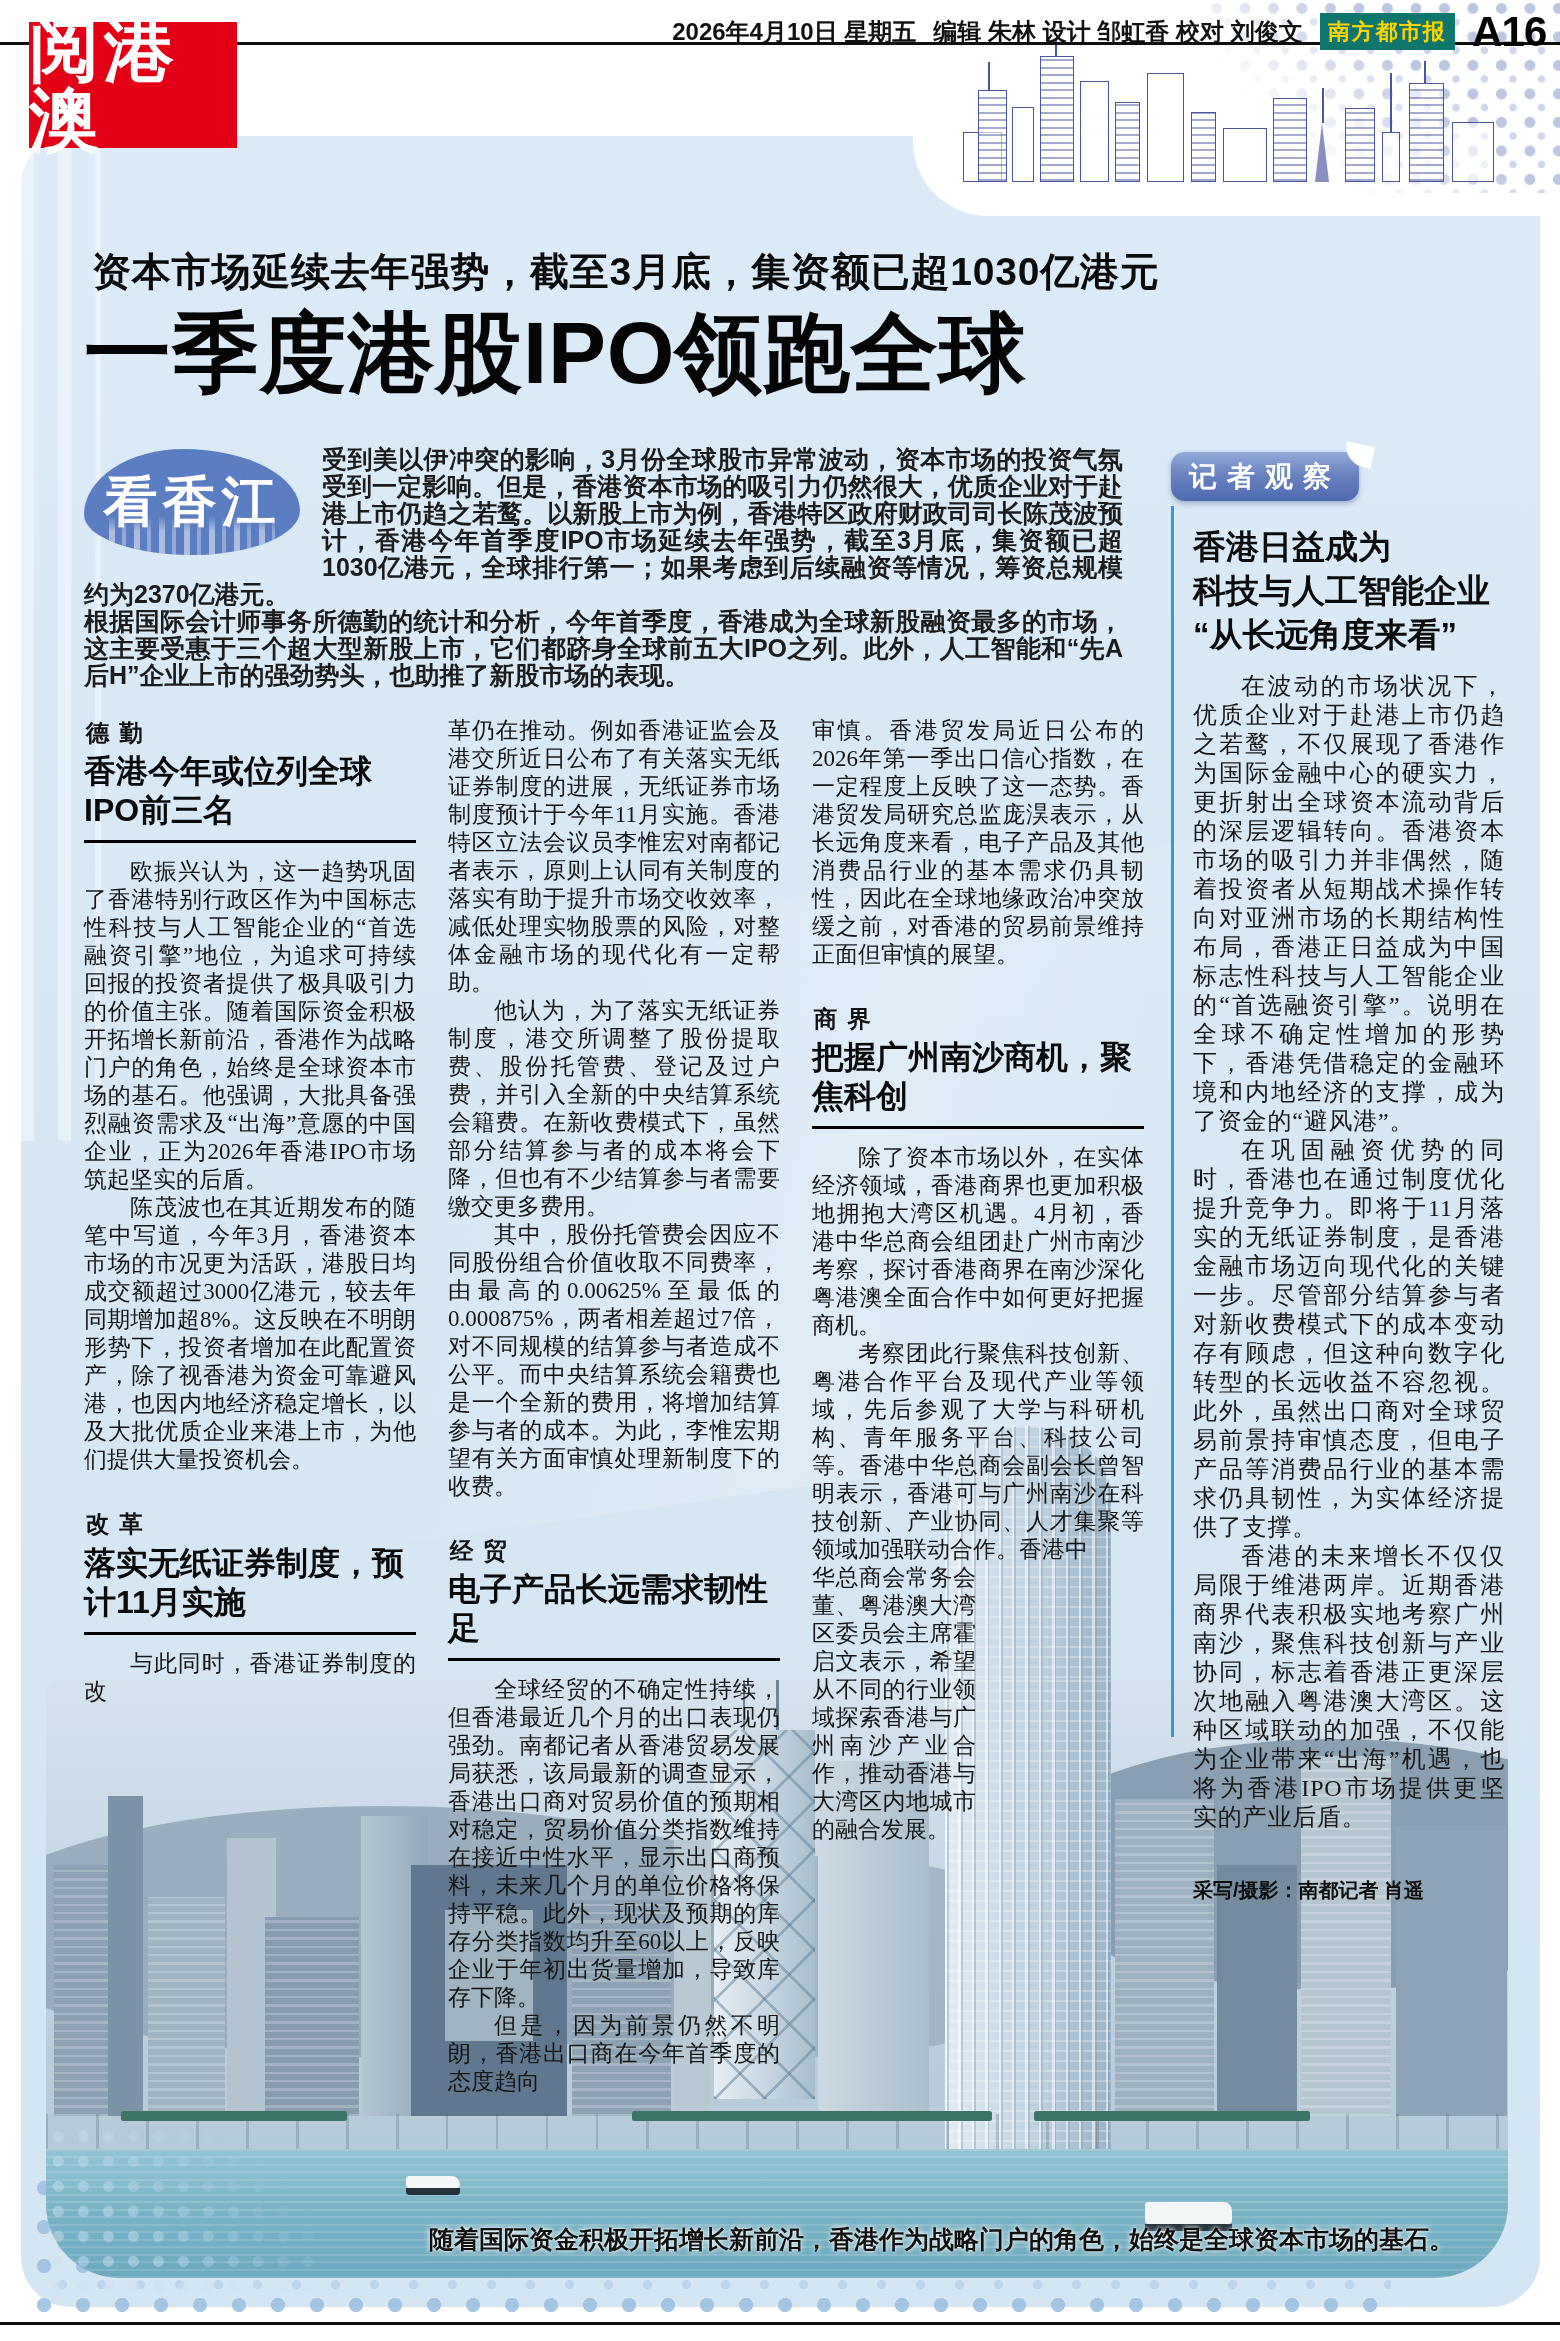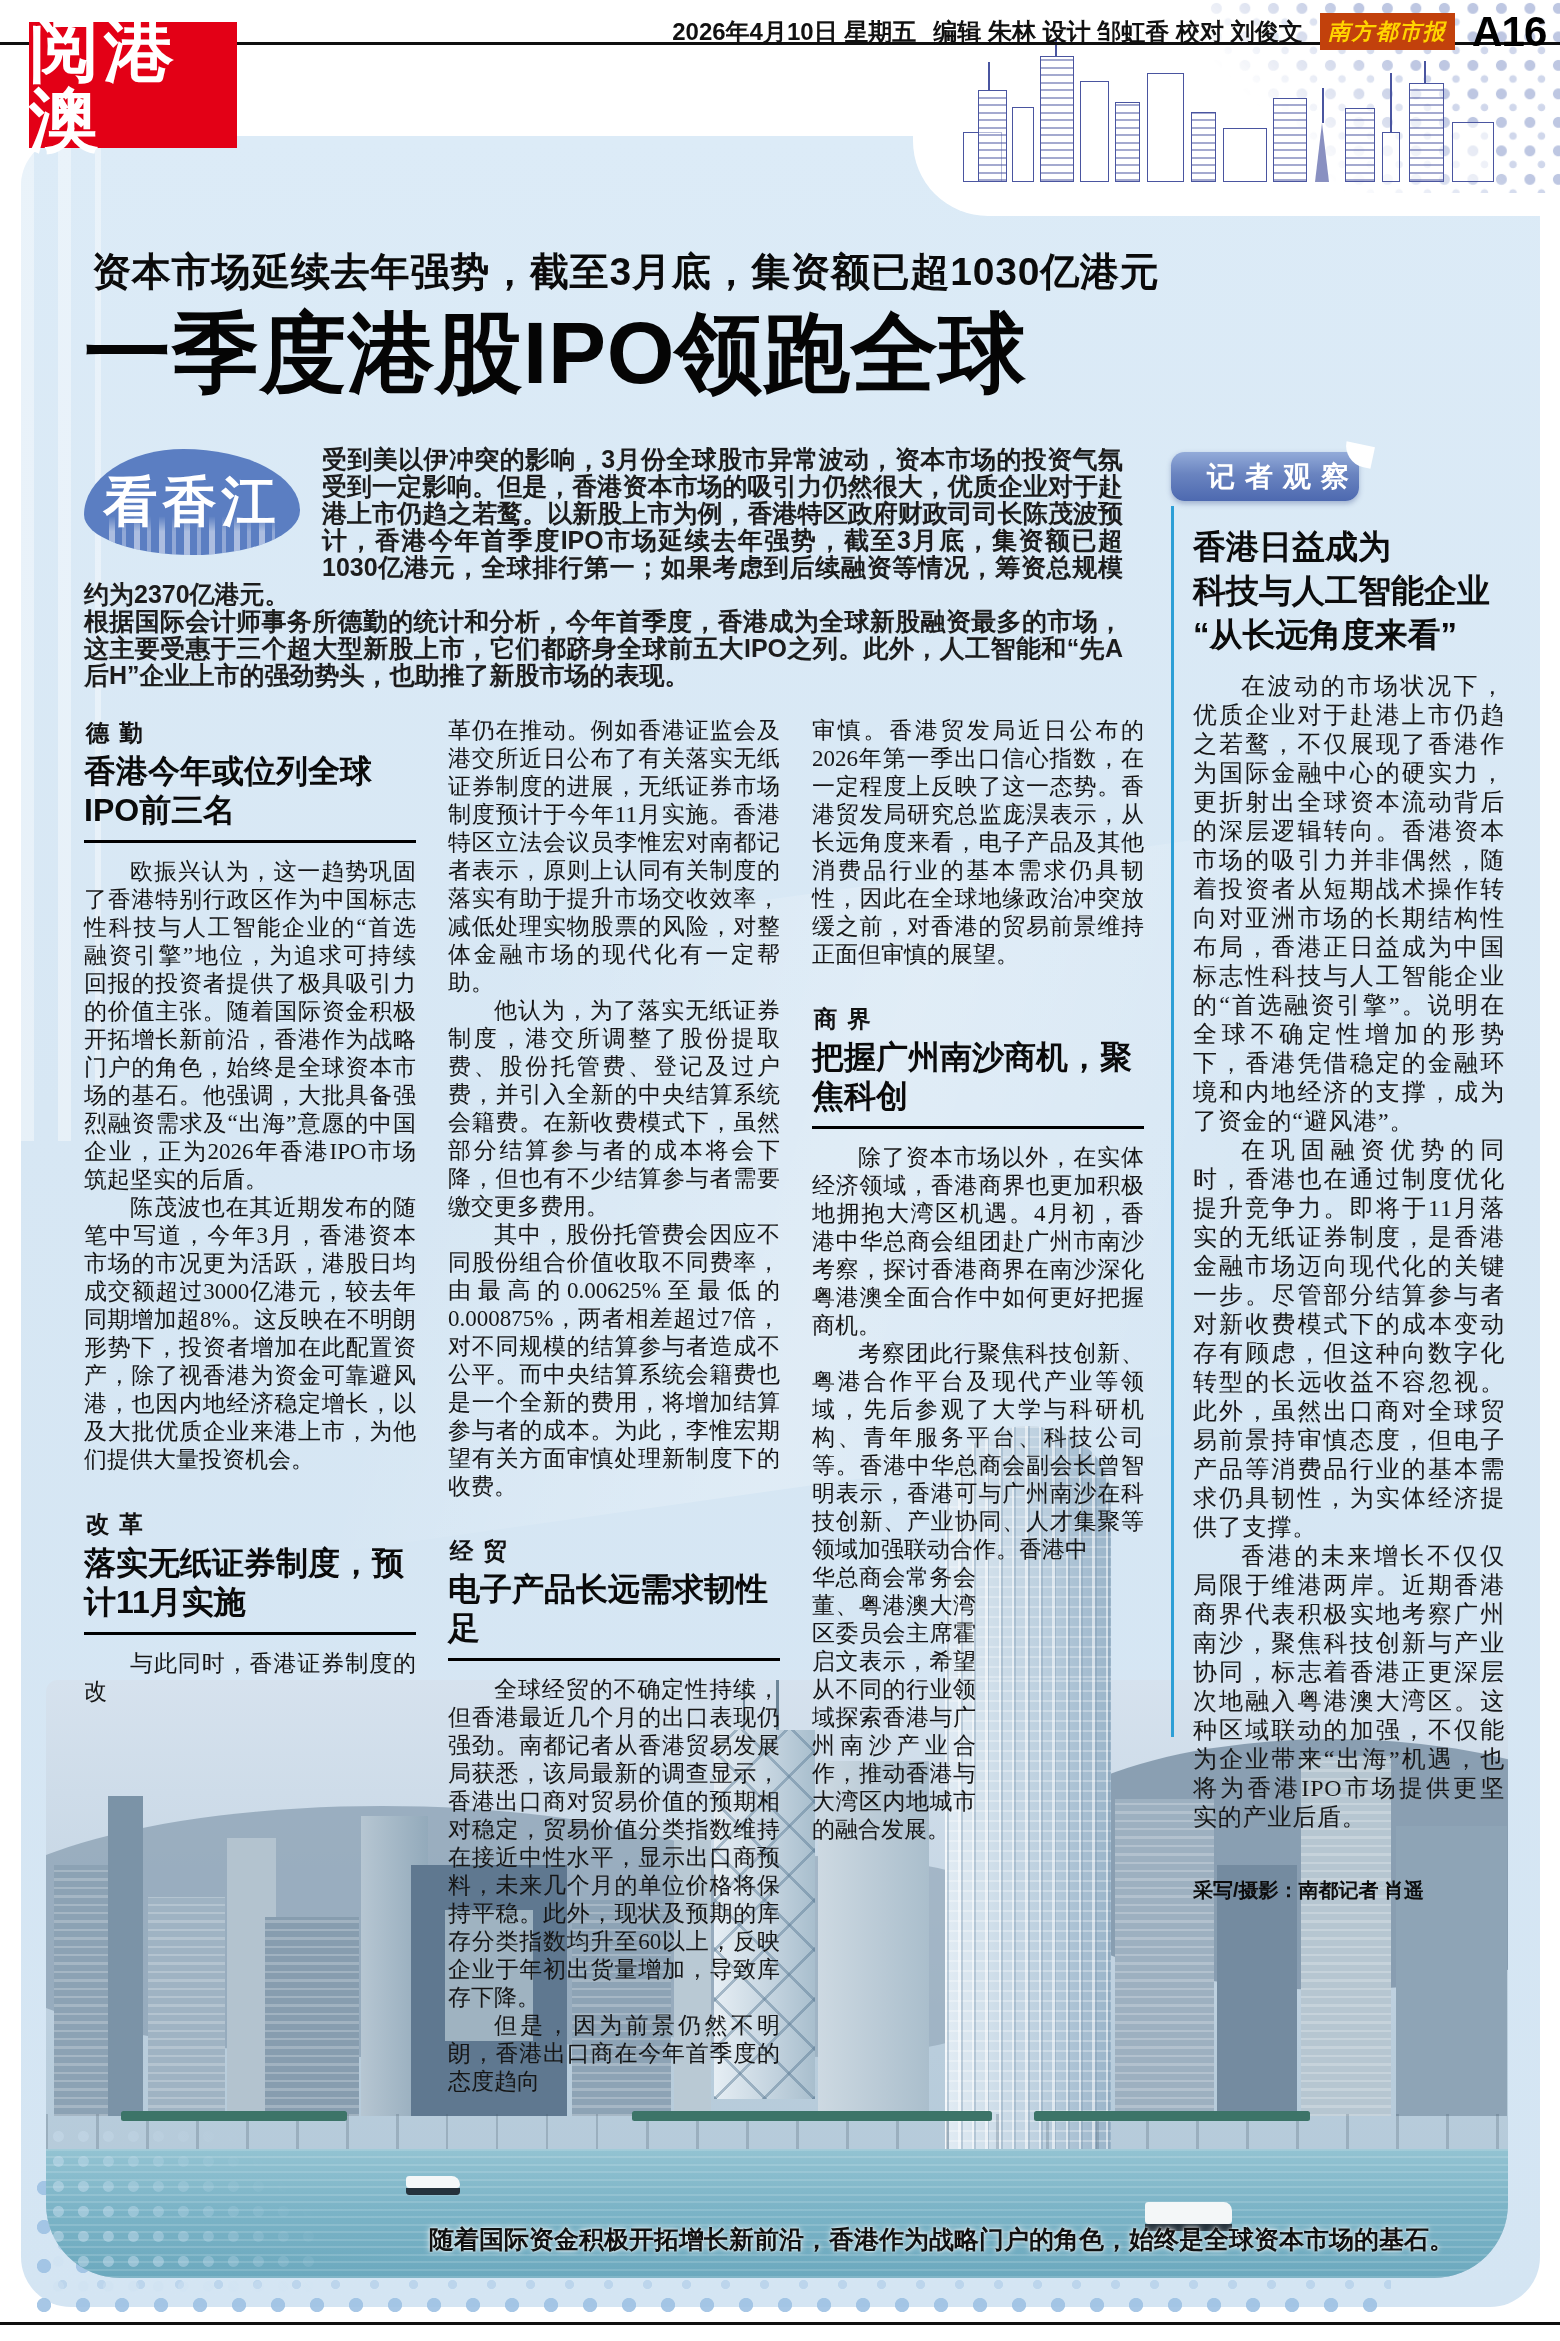--- a/index.html
+++ b/index.html
@@ -17,22 +17,22 @@
     display:flex;align-items:center;justify-content:center;
   }
   .brand-box span{
     color:#ffffff;font-size:70px;font-weight:800;letter-spacing:5px;line-height:1;
   }
   .header-meta{
     right:13.4px;top:11.7px;height:40px;display:flex;align-items:center;gap:17px;z-index:5;
   }
   .header-meta .dateline,.header-meta .staffline{font-size:24px;color:#111;font-weight:600;}
   .masthead{
-    background:#c2410c;color:#ffd400;font-size:22px;font-weight:800;
-    padding:3.4px 8.4px;letter-spacing:1.7px;font-style:italic;
+    background:#0f766e;color:#ffd400;font-size:22px;font-weight:800;
+    padding:3.4px 8.4px;letter-spacing:1.7px;
   }
   .page-num{font-size:42px;font-weight:800;color:#000;letter-spacing:-0.8px;}
 
   
   .panel{
     left:21px;top:136px;width:1519px;height:2171px;border-radius:50px;
     background:linear-gradient(180deg,#dcebf7 0%,#d7e7f4 45%,#d4e5f3 100%);
     z-index:1;overflow:hidden;
   }
   .panel .stripes{
@@ -113,21 +113,21 @@
   }
   .col p.cont{text-indent:0;}
   .col p.narrow{width:164px;}
 
   
   .observer{left:1171px;top:452px;width:335px;z-index:4;}
   .obs-line{position:absolute;left:0;top:54px;width:2.5px;height:1231px;background:#2d9fd6;}
   .obs-badge{
     width:188px;height:49px;border-radius:13.4px;position:relative;
     background:linear-gradient(180deg,#93abd9 0%,#6a84c0 45%,#4d69b0 100%);
-    display:flex;align-items:center;justify-content:flex-end;
+    display:flex;align-items:center;justify-content:center;
     box-shadow:0 2.5px 5px rgba(60,80,140,.35);
   }
   .obs-badge:after{
     content:"";position:absolute;right:-13.4px;top:-8.4px;width:28.5px;height:22px;
     background:#fff;border-bottom-left-radius:22px;transform:rotate(12deg);
   }
   .obs-badge span{color:#fff;font-size:28px;font-weight:800;letter-spacing:10px;}
   .obs-title{margin:23.5px 0 15px 22px;font-size:33px;font-weight:800;color:#0c0c0c;line-height:44px;}
   .obs-title span{display:block;}
   .obs-body{margin-left:22px;width:312px;}

